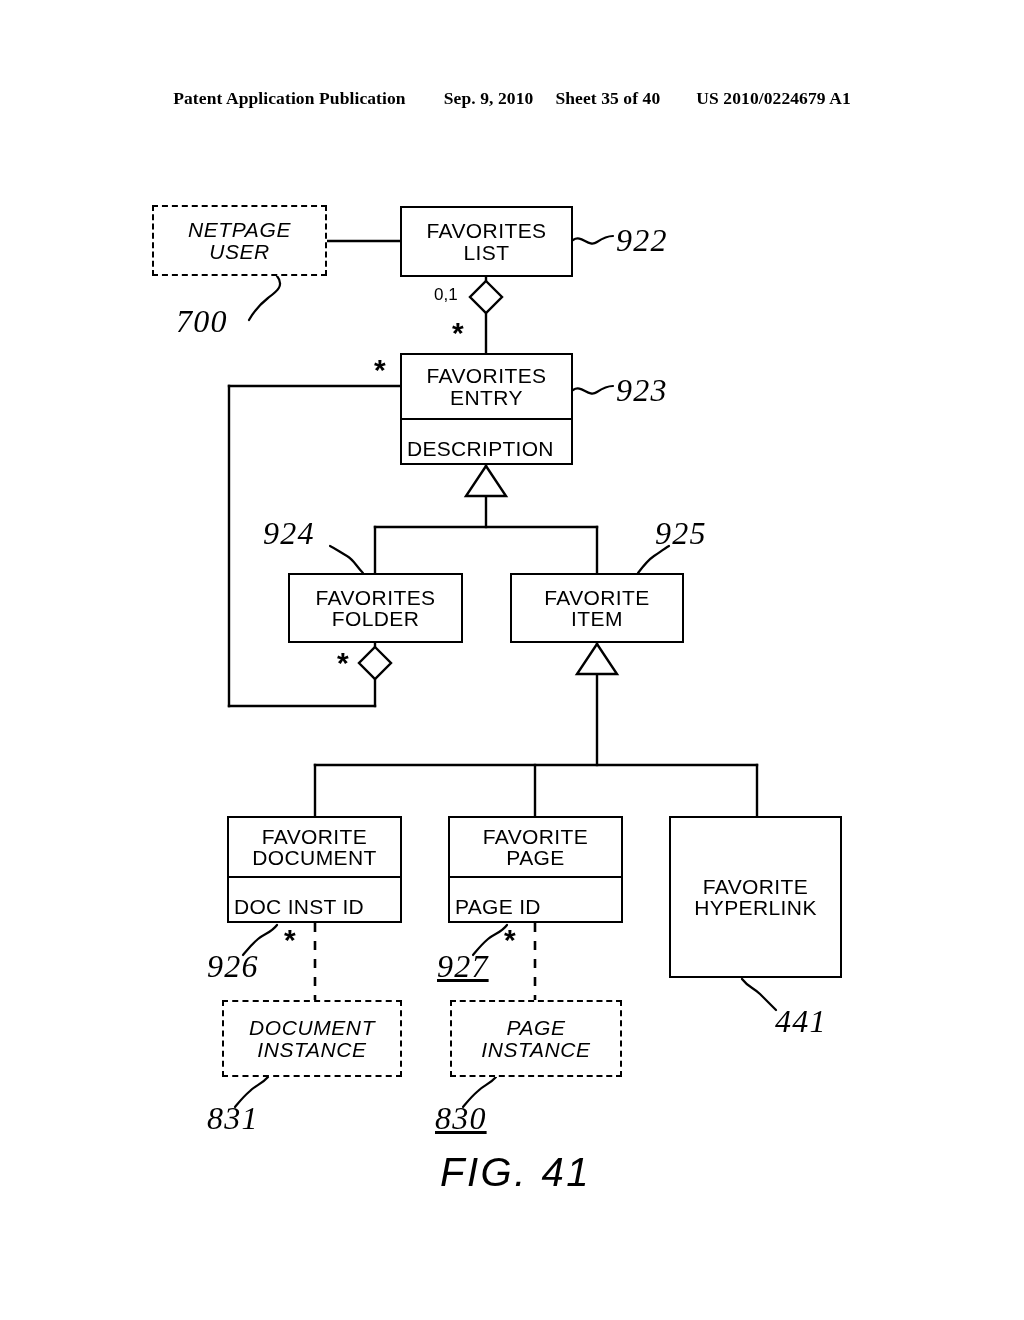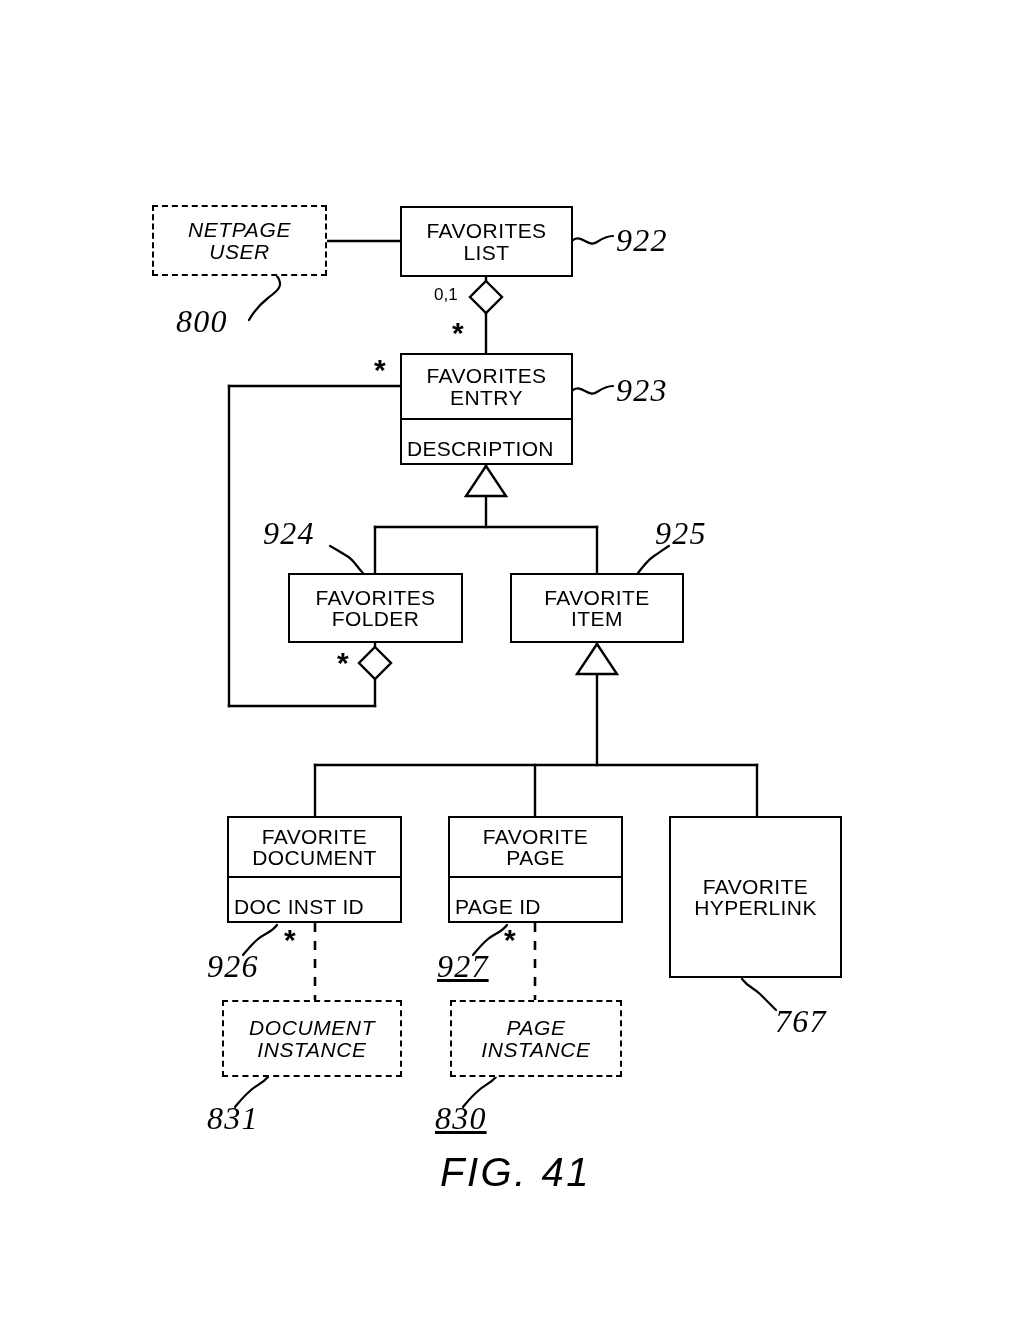--- a/index.html
+++ b/index.html
@@ -125,20 +125,23 @@
     letter-spacing: 2.5px;
     z-index: 6;
     white-space: nowrap;
   }
 </style>
 </head>
 <body>
 
 <div id="page">
 
+  <div class="hdr">
+    <span class="s1">Patent Application Publication</span><span class="s2">Sep. 9, 2010</span><span class="s3">Sheet 35 of 40</span><span>US 2010/0224679 A1</span>
+  </div>
 
   <div id="fig">
     <svg width="1024" height="1320" viewBox="0 0 1024 1320" xmlns="http://www.w3.org/2000/svg">
       <g stroke="#000" stroke-width="2.4" fill="none" stroke-linecap="square">
 
         <line x1="327" y1="241" x2="400" y2="241"></line>
 
         <line x1="486" y1="277" x2="486" y2="283"></line>
         <line x1="486" y1="312" x2="486" y2="353"></line>
 
@@ -254,31 +257,31 @@
   <div class="mult star" style="left:337px; top:648px;">*</div>
 
   <div class="mult star" style="left:284px; top:925px;">*</div>
 
   <div class="mult star" style="left:504px; top:925px;">*</div>
 
   <div class="ref" style="left:616px; top:222px;">922</div>
 
   <div class="ref" style="left:616px; top:372px;">923</div>
 
-  <div class="ref" style="left:176px; top:303px;">800</div>
+  <div class="ref" style="left:176px; top:303px;">700</div>
 
   <div class="ref" style="left:263px; top:515px;">924</div>
 
   <div class="ref" style="left:655px; top:515px;">925</div>
 
   <div class="ref" style="left:207px; top:948px;">926</div>
 
   <div class="ref" style="left:437px; top:948px;text-decoration:underline;">927</div>
 
-  <div class="ref" style="left:775px; top:1003px;">767</div>
+  <div class="ref" style="left:775px; top:1003px;">441</div>
 
   <div class="ref" style="left:207px; top:1100px;">831</div>
 
   <div class="ref" style="left:435px; top:1100px;text-decoration:underline;">830</div>
 
   <div class="figcap" style="left:440px; top:1150px;">FIG. 41</div>
 
 </div>
 
 </body></html>

